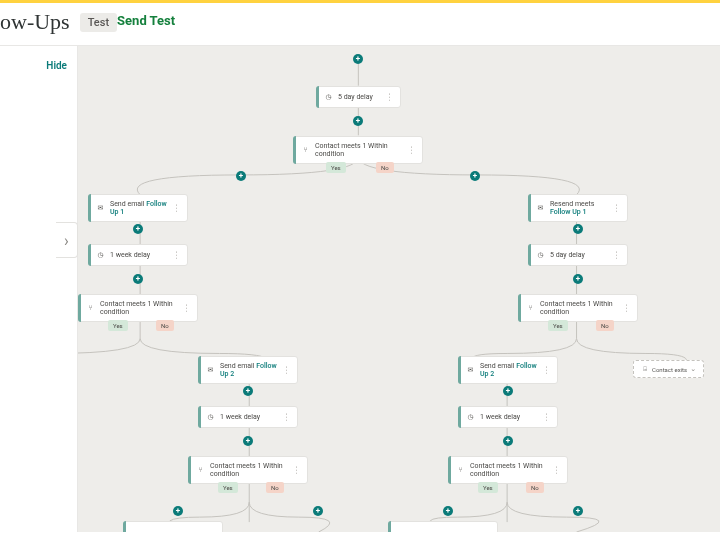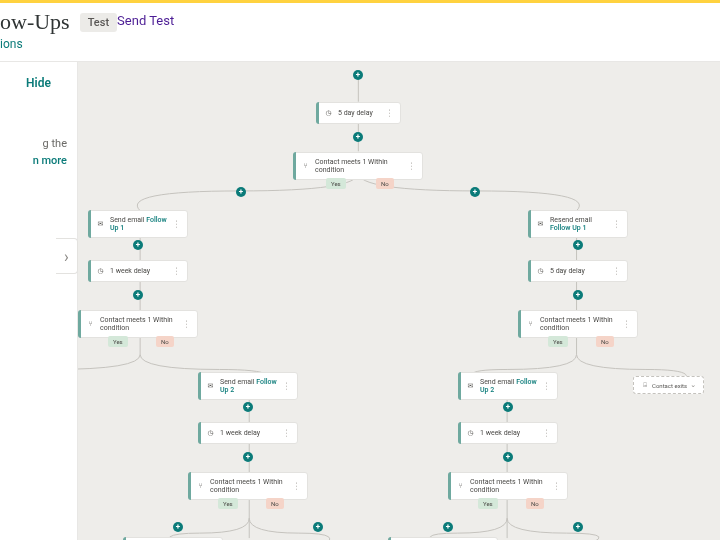--- a/index.html
+++ b/index.html
@@ -4,24 +4,24 @@
 <style>
 *{box-sizing:border-box;margin:0;padding:0;font-family:-apple-system,BlinkMacSystemFont,"Segoe UI",Roboto,sans-serif}
 body{width:720px;height:540px;overflow:hidden;background:#fff}
 .topbar{height:3px;background:#ffd23f;width:100%}
 .header{display:flex;justify-content:flex-start;align-items:flex-start;padding:6px 14px 10px 0;border-bottom:1px solid #e8e7e5}
 .header-left{}
 .title-row{display:flex;align-items:center;gap:10px}
 .title{font-size:22px;color:#2f3434;font-weight:400;font-family:Georgia,serif}
 .badge{background:#ecebe8;color:#595755;font-size:11px;padding:3px 8px;border-radius:3px;font-weight:500}
 .subtitle{font-size:12px;color:#0b7b79;margin-top:2px}
-.send-test{color:#4c1d95;font-size:13px;font-weight:400;cursor:pointer;padding-top:4px}
+.send-test{color:#15803d;font-size:13px;font-weight:700;cursor:pointer;padding-top:4px}
 .main{display:flex;height:calc(100% - 54px)}
 .sidebar{width:78px;background:#fff;border-right:1px solid #e8e7e5;padding:14px 10px;position:relative}
-.hide{color:#0b7b79;font-size:12px;font-weight:600;text-align:center;cursor:pointer}
+.hide{color:#0b7b79;font-size:10px;font-weight:600;text-align:right;cursor:pointer}
 .sidecopy{font-size:11px;color:#6b6a67;margin-top:46px;line-height:1.5;text-align:right}
 .sidecopy a{color:#0b7b79;font-weight:500}
 .chev{position:absolute;right:-1px;top:176px;width:22px;height:36px;background:#fff;border:1px solid #e3e2df;border-left:none;display:flex;align-items:center;justify-content:center;color:#8a8884;cursor:pointer;border-radius:0 4px 4px 0}
 .canvas{flex:1;background:#eeedea;position:relative;overflow:hidden}
 .svglines{position:absolute;top:0;left:0;width:100%;height:100%;pointer-events:none}
 .svglines path{stroke:#c4c2bd;stroke-width:1;fill:none}
 .node{position:absolute;background:#fff;border:1px solid #e3e2df;border-radius:3px;display:flex;align-items:center;padding:5px 7px;font-size:7px;color:#4a4946;gap:5px;min-height:20px}
 .node .accent{position:absolute;left:-1px;top:-1px;bottom:-1px;width:3px;background:#6fa99f;border-radius:3px 0 0 3px}
 .node .dots{margin-left:auto;color:#b8b6b2;font-size:9px;letter-spacing:-1px;cursor:pointer}
 .ic{width:9px;height:9px;display:inline-flex;align-items:center;justify-content:center;color:#575652;flex-shrink:0}
@@ -37,32 +37,27 @@
 </head>
 <body>
 
 <div class="topbar"></div>
 <div class="header">
   <div class="header-left">
     <div class="title-row">
       <div class="title">ow-Ups</div>
       <div class="badge">Test</div>
     </div>
-    <div class="subtitle">ions</div>
   </div>
   <div class="send-test">Send Test</div>
 </div>
 
 <div class="main">
   <div class="sidebar">
     <div class="hide">Hide</div>
-    <div class="sidecopy">
-      <span>g the</span><br>
-      <a>n more</a>
-    </div>
     <div class="chev">›</div>
   </div>
 
   <div class="canvas">
     <svg class="svglines" viewBox="0 0 642 490">
       <path d="M 280 10 V 40"></path>
       <path d="M 280 62 V 90"></path>
       <path d="M 280 112 Q 280 130 160 130 T 60 150"></path>
       <path d="M 280 112 Q 280 130 400 130 T 500 150"></path>
       <path d="M 60 150 V 295"></path>
@@ -146,21 +141,21 @@
     <div class="pill no" style="left:188px;top:436px">No</div>
     <div class="dot" style="left:95px;top:460px">+</div>
     <div class="dot" style="left:235px;top:460px">+</div>
     <div class="node" style="left:45px;top:475px;width:100px">
         <span class="accent"></span>
       </div>
 
     <div class="node" style="left:450px;top:148px;width:100px">
         <span class="accent"></span>
         <span class="ic">✉</span>
-        <span><span>Resend email </span><span class="link">Follow Up 1</span></span>
+        <span><span>Resend meets </span><span class="link">Follow Up 1</span></span>
         <span class="dots">⋮</span>
       </div>
     <div class="dot" style="left:495px;top:178px">+</div>
     <div class="node" style="left:450px;top:198px;width:100px">
         <span class="accent"></span>
         <span class="ic">◷</span>
         <span>5 day delay</span>
         <span class="dots">⋮</span>
       </div>
     <div class="dot" style="left:495px;top:228px">+</div>

